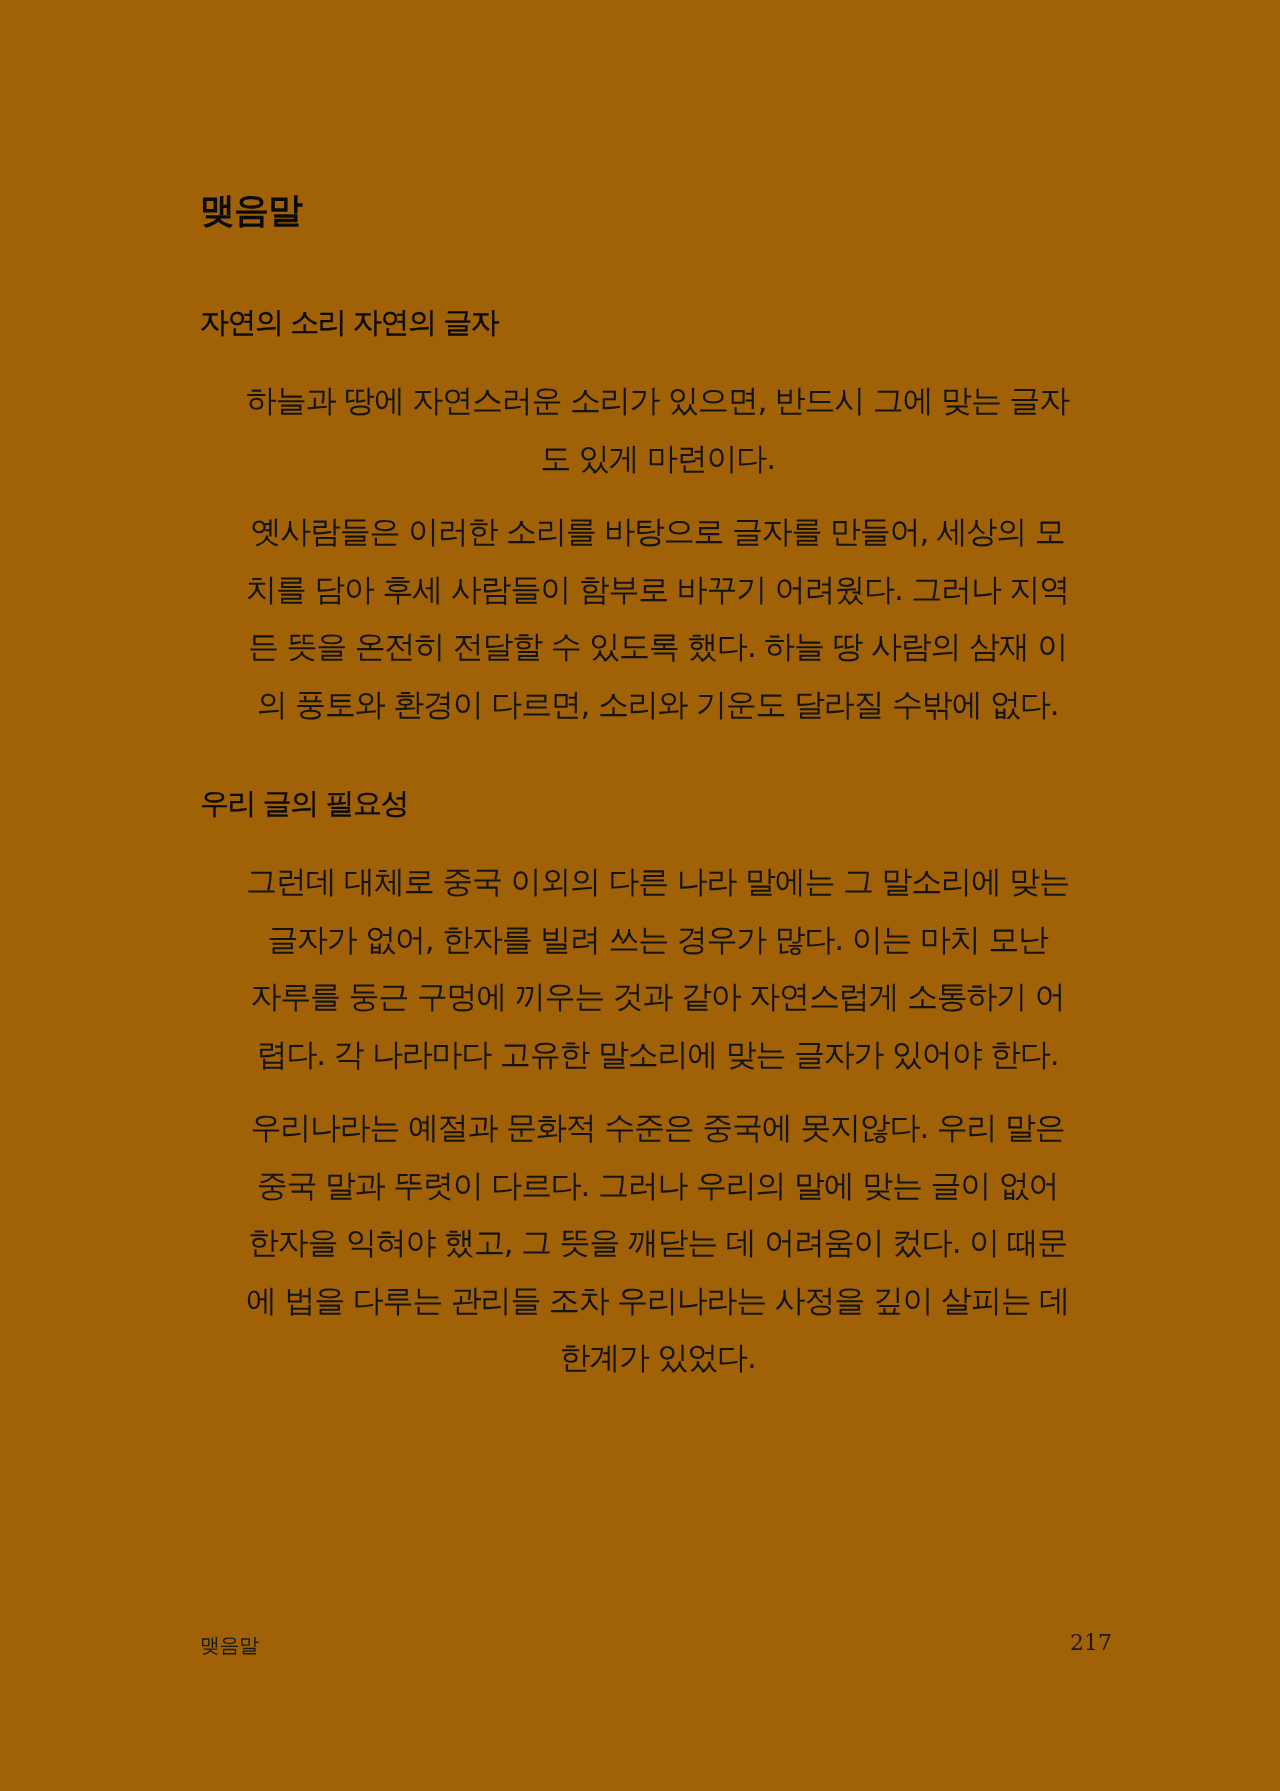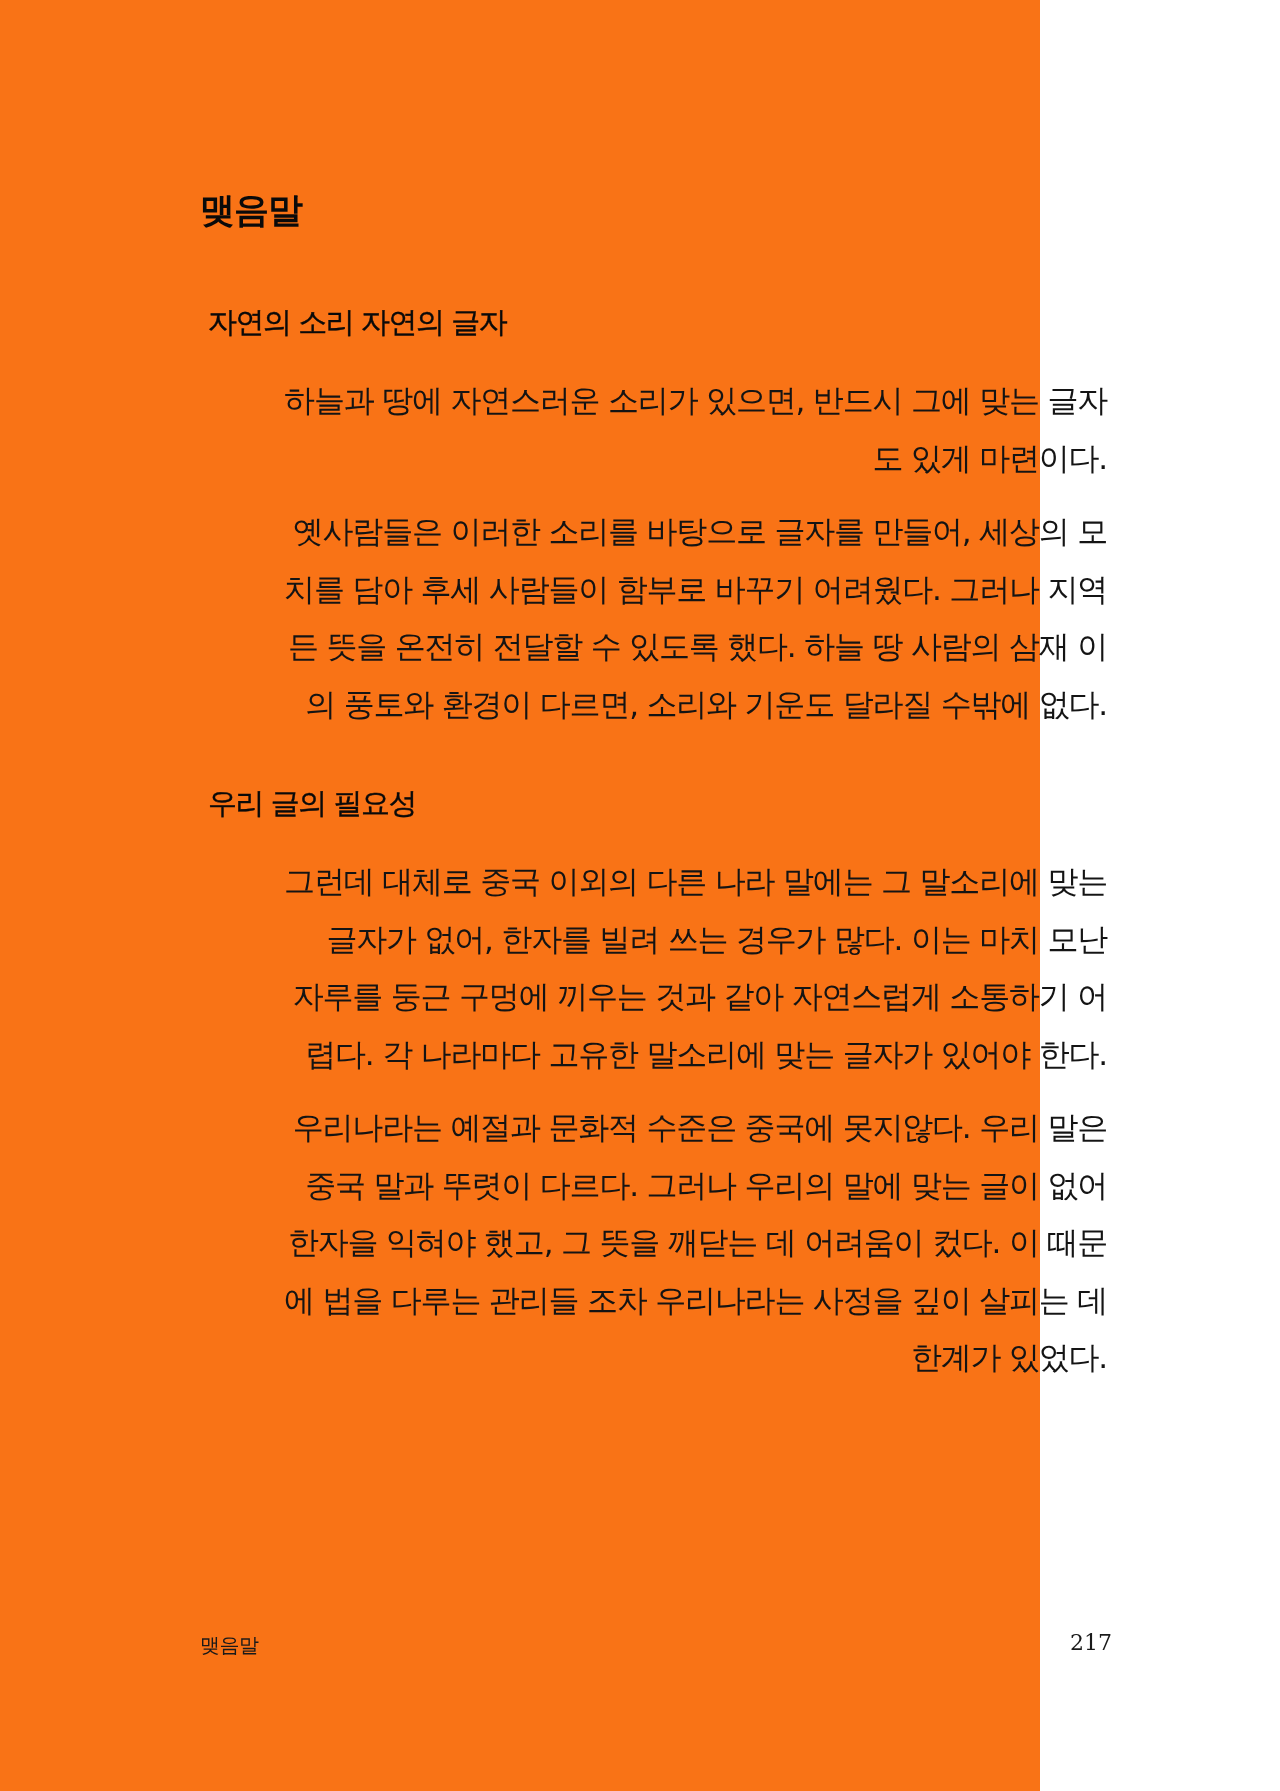--- a/index.html
+++ b/index.html
@@ -10,62 +10,62 @@
     body {
       width: 1280px;
       height: 1791px;
       position: relative;
       overflow: hidden;
       color: #111111;
     }
     .page {
       position: absolute;
       left: 0; top: 0;
-      width: 1040px;
+      width: 1280px;
       height: 1791px;
-      background: #f97316;
+      background: #a16207;
     }
     .content {
       position: absolute;
       left: 200px;
       top: 180px;
       width: 915px;
       font-family: "DejaVu Sans", "Liberation Sans", sans-serif;
     }
     .chapter-title {
       font-size: 35px;
       font-weight: bold;
       line-height: 60px;
       margin: 0;
       letter-spacing: -1px;
       color: #0a0a0a;
     }
     .section {
-      margin: 8px;
+      margin: 0;
     }
     .section-1 { margin-top: 62px; }
     .section-2 { margin-top: 50px; }
     .section-title {
       font-size: 29px;
       font-weight: normal;
       line-height: 40px;
       margin: 0 0 30px 0;
       letter-spacing: -1.5px;
       color: #0a0a0a;
       -webkit-text-stroke: 0.4px #0a0a0a;
     }
     .para {
       font-size: 31px;
       line-height: 57.5px;
       margin: 0 0 16px 0;
       letter-spacing: -1.2px;
       word-break: keep-all;
       overflow-wrap: break-word;
       color: #141414;
-      text-align: right;
+      text-align: center;
     }
     .para .line {
       display: block;
       white-space: nowrap;
     }
     .footer {
       position: absolute;
       left: 200px;
       top: 1628px;
       width: 912px;

